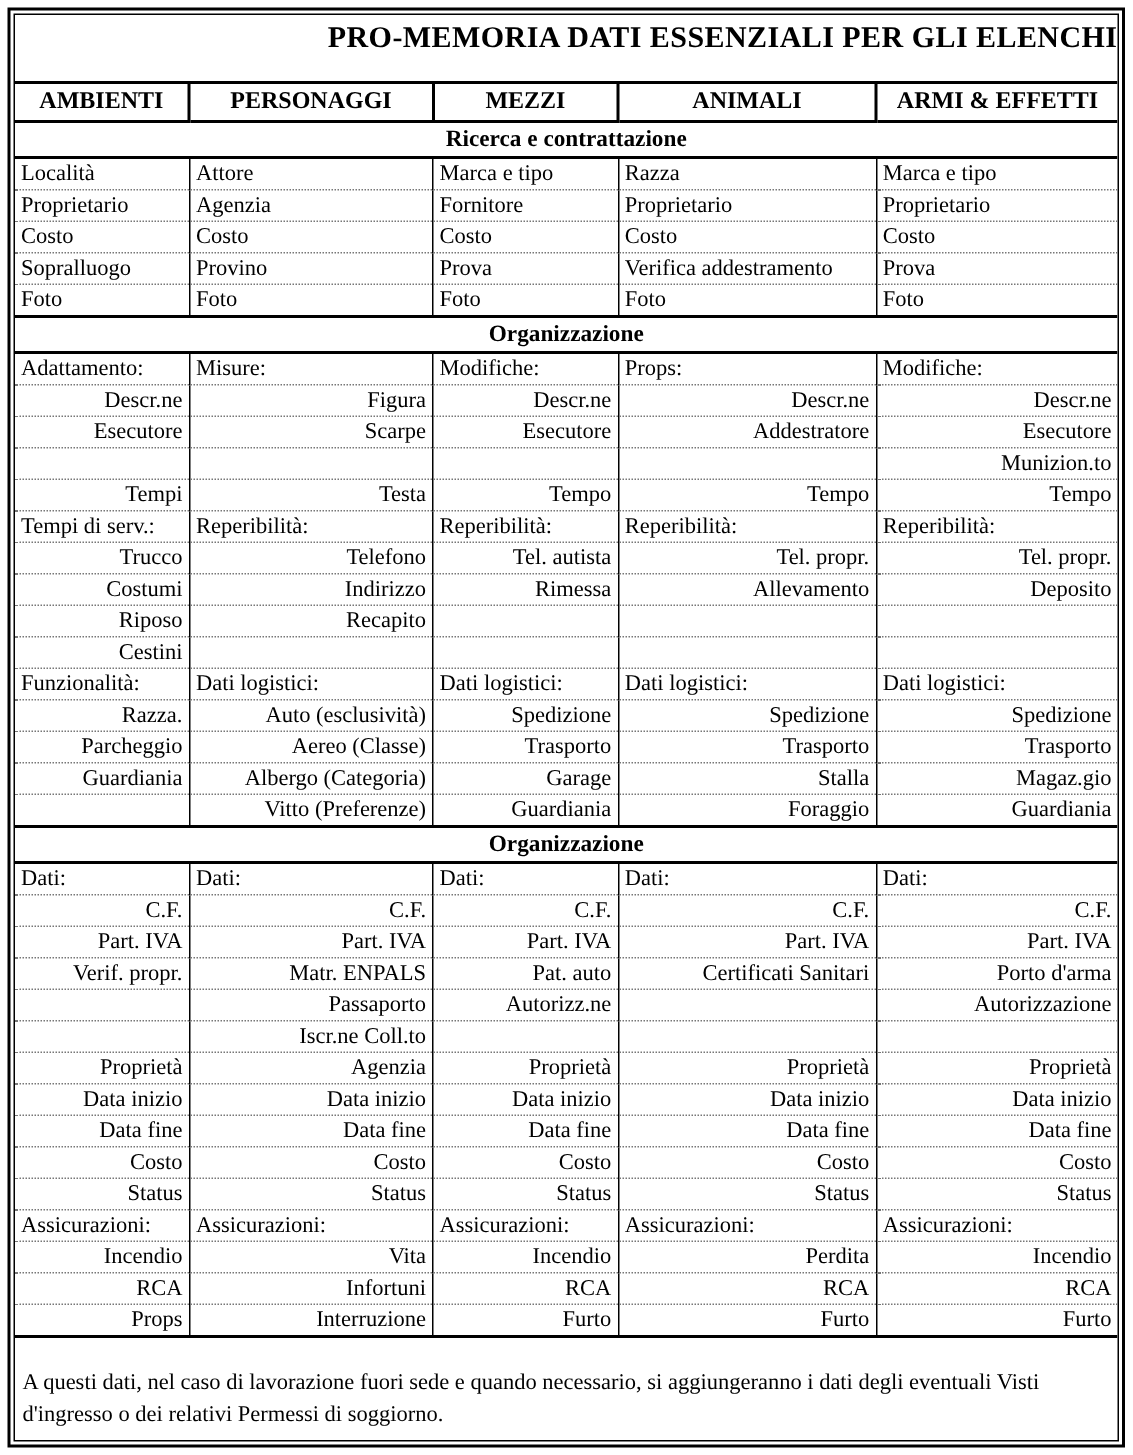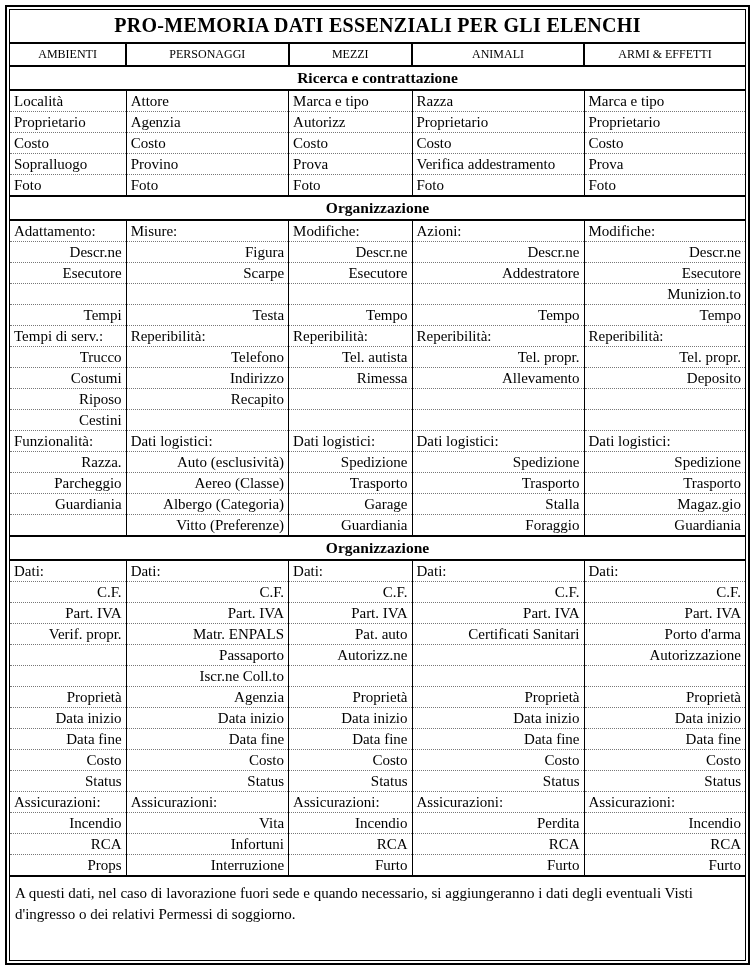--- a/index.html
+++ b/index.html
@@ -29,28 +29,28 @@
     overflow: hidden;
   }
   table.memo {
     width: 100%;
     border-collapse: collapse;
     table-layout: fixed;
   }
   th.title {
     font-size: 20px;
     font-weight: bold;
-    text-align: center;
+    text-align: right;
     letter-spacing: 0.3px;
-    padding: 4px 0 5px 0;
+    padding: 4px 0 17px 0;
     border-bottom: 2px solid #000;
   }
   th.col-h {
-    font-size: 12px;
-    font-weight: normal;
+    font-size: 16px;
+    font-weight: bold;
     text-align: center;
     padding: 3px 0;
     border-bottom: 2px solid #000;
   }
   th.col-h + th.col-h { border-left: 2px solid #000; margin-left: 31px; }
   td.section-h {
     font-size: 15.5px;
     font-weight: bold;
     text-align: center;
     height: 20px;
@@ -68,21 +68,21 @@
   }
   tr.data-row td + td { border-left: 1.5px solid #000; }
   tr.data-row + tr.data-row td { border-top: 1px dotted #777; }
   td.cell-plain { text-align: left; }
   td.cell-label { text-align: left; }
   td.cell-item  { text-align: right; }
   td.footer {
     font-size: 15px;
     text-align: left;
     line-height: 21px;
-    padding: 6px 5px 3px 5px;
+    padding: 20px 5px 3px 5px;
     border-top: 2px solid #000;
     white-space: normal;
   }
 </style>
 </head>
 <body>
 
 <div class="page">
   <div class="frame">
     <div class="frame-inner">
@@ -113,21 +113,21 @@
             <tr class="data-row">
               <td class="cell-plain">Località</td>
               <td class="cell-plain">Attore</td>
               <td class="cell-plain">Marca e tipo</td>
               <td class="cell-plain">Razza</td>
               <td class="cell-plain">Marca e tipo</td>
             </tr>
             <tr class="data-row">
               <td class="cell-plain">Proprietario</td>
               <td class="cell-plain">Agenzia</td>
-              <td class="cell-plain">Autorizz</td>
+              <td class="cell-plain">Fornitore</td>
               <td class="cell-plain">Proprietario</td>
               <td class="cell-plain">Proprietario</td>
             </tr>
             <tr class="data-row">
               <td class="cell-plain">Costo</td>
               <td class="cell-plain">Costo</td>
               <td class="cell-plain">Costo</td>
               <td class="cell-plain">Costo</td>
               <td class="cell-plain">Costo</td>
             </tr>
@@ -145,21 +145,21 @@
               <td class="cell-plain">Foto</td>
               <td class="cell-plain">Foto</td>
             </tr>
             <tr>
               <td class="section-h" colspan="5">Organizzazione</td>
             </tr>
             <tr class="data-row">
               <td class="cell-label">Adattamento:</td>
               <td class="cell-label">Misure:</td>
               <td class="cell-label">Modifiche:</td>
-              <td class="cell-label">Azioni:</td>
+              <td class="cell-label">Props:</td>
               <td class="cell-label">Modifiche:</td>
             </tr>
             <tr class="data-row">
               <td class="cell-item">Descr.ne</td>
               <td class="cell-item">Figura</td>
               <td class="cell-item">Descr.ne</td>
               <td class="cell-item">Descr.ne</td>
               <td class="cell-item">Descr.ne</td>
             </tr>
             <tr class="data-row">

